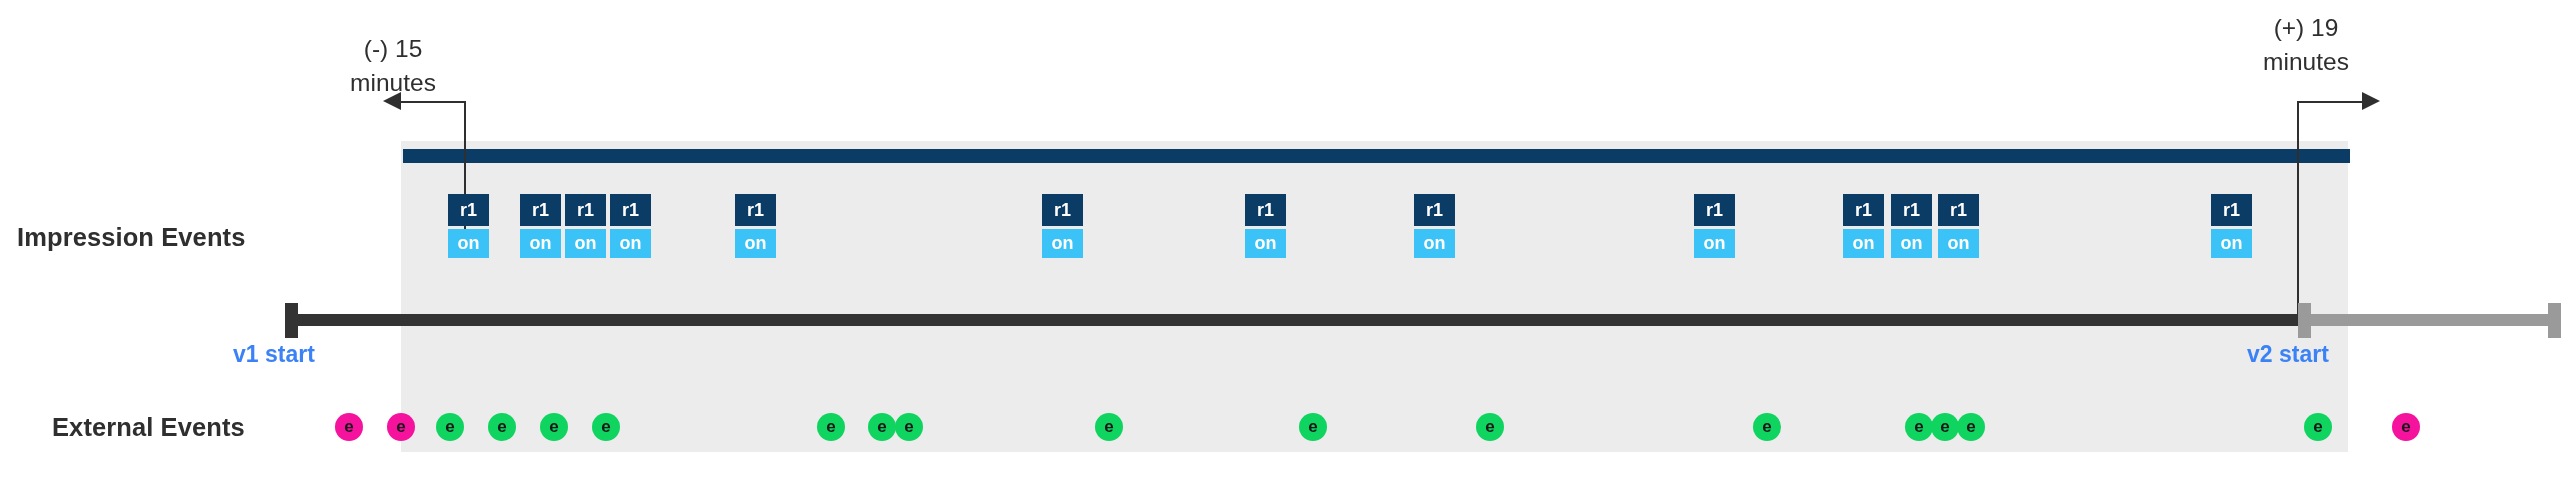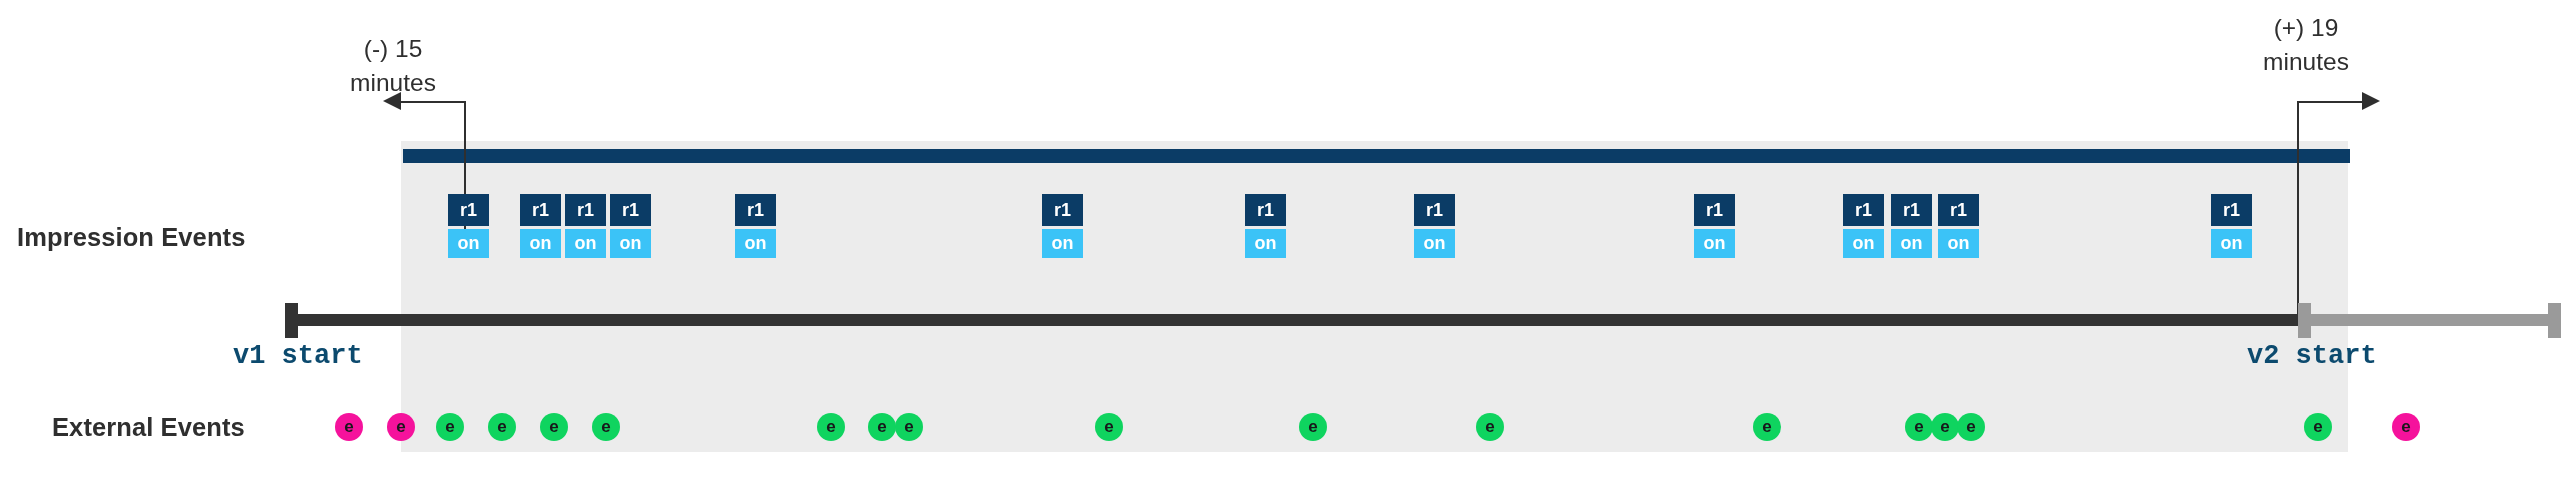--- a/index.html
+++ b/index.html
@@ -108,25 +108,24 @@
   .tl-cap.v1 {
     background: #333333;
   }
   .tl-cap.v2 {
     background: #9a9a9a;
   }
 
   
   .start-label {
     position: absolute;
-    color: #0c4a6e;
-    font-size: 27px;
+    color: #3b82f6;
+    font-size: 23px;
     font-weight: 700;
     white-space: nowrap;
-    font-family: Liberation Mono, monospace;
   }
 
   
   .ext-dot {
     position: absolute;
     width: 28px;
     height: 28px;
     border-radius: 50%;
     color: #18181b;
     font-size: 17px;

